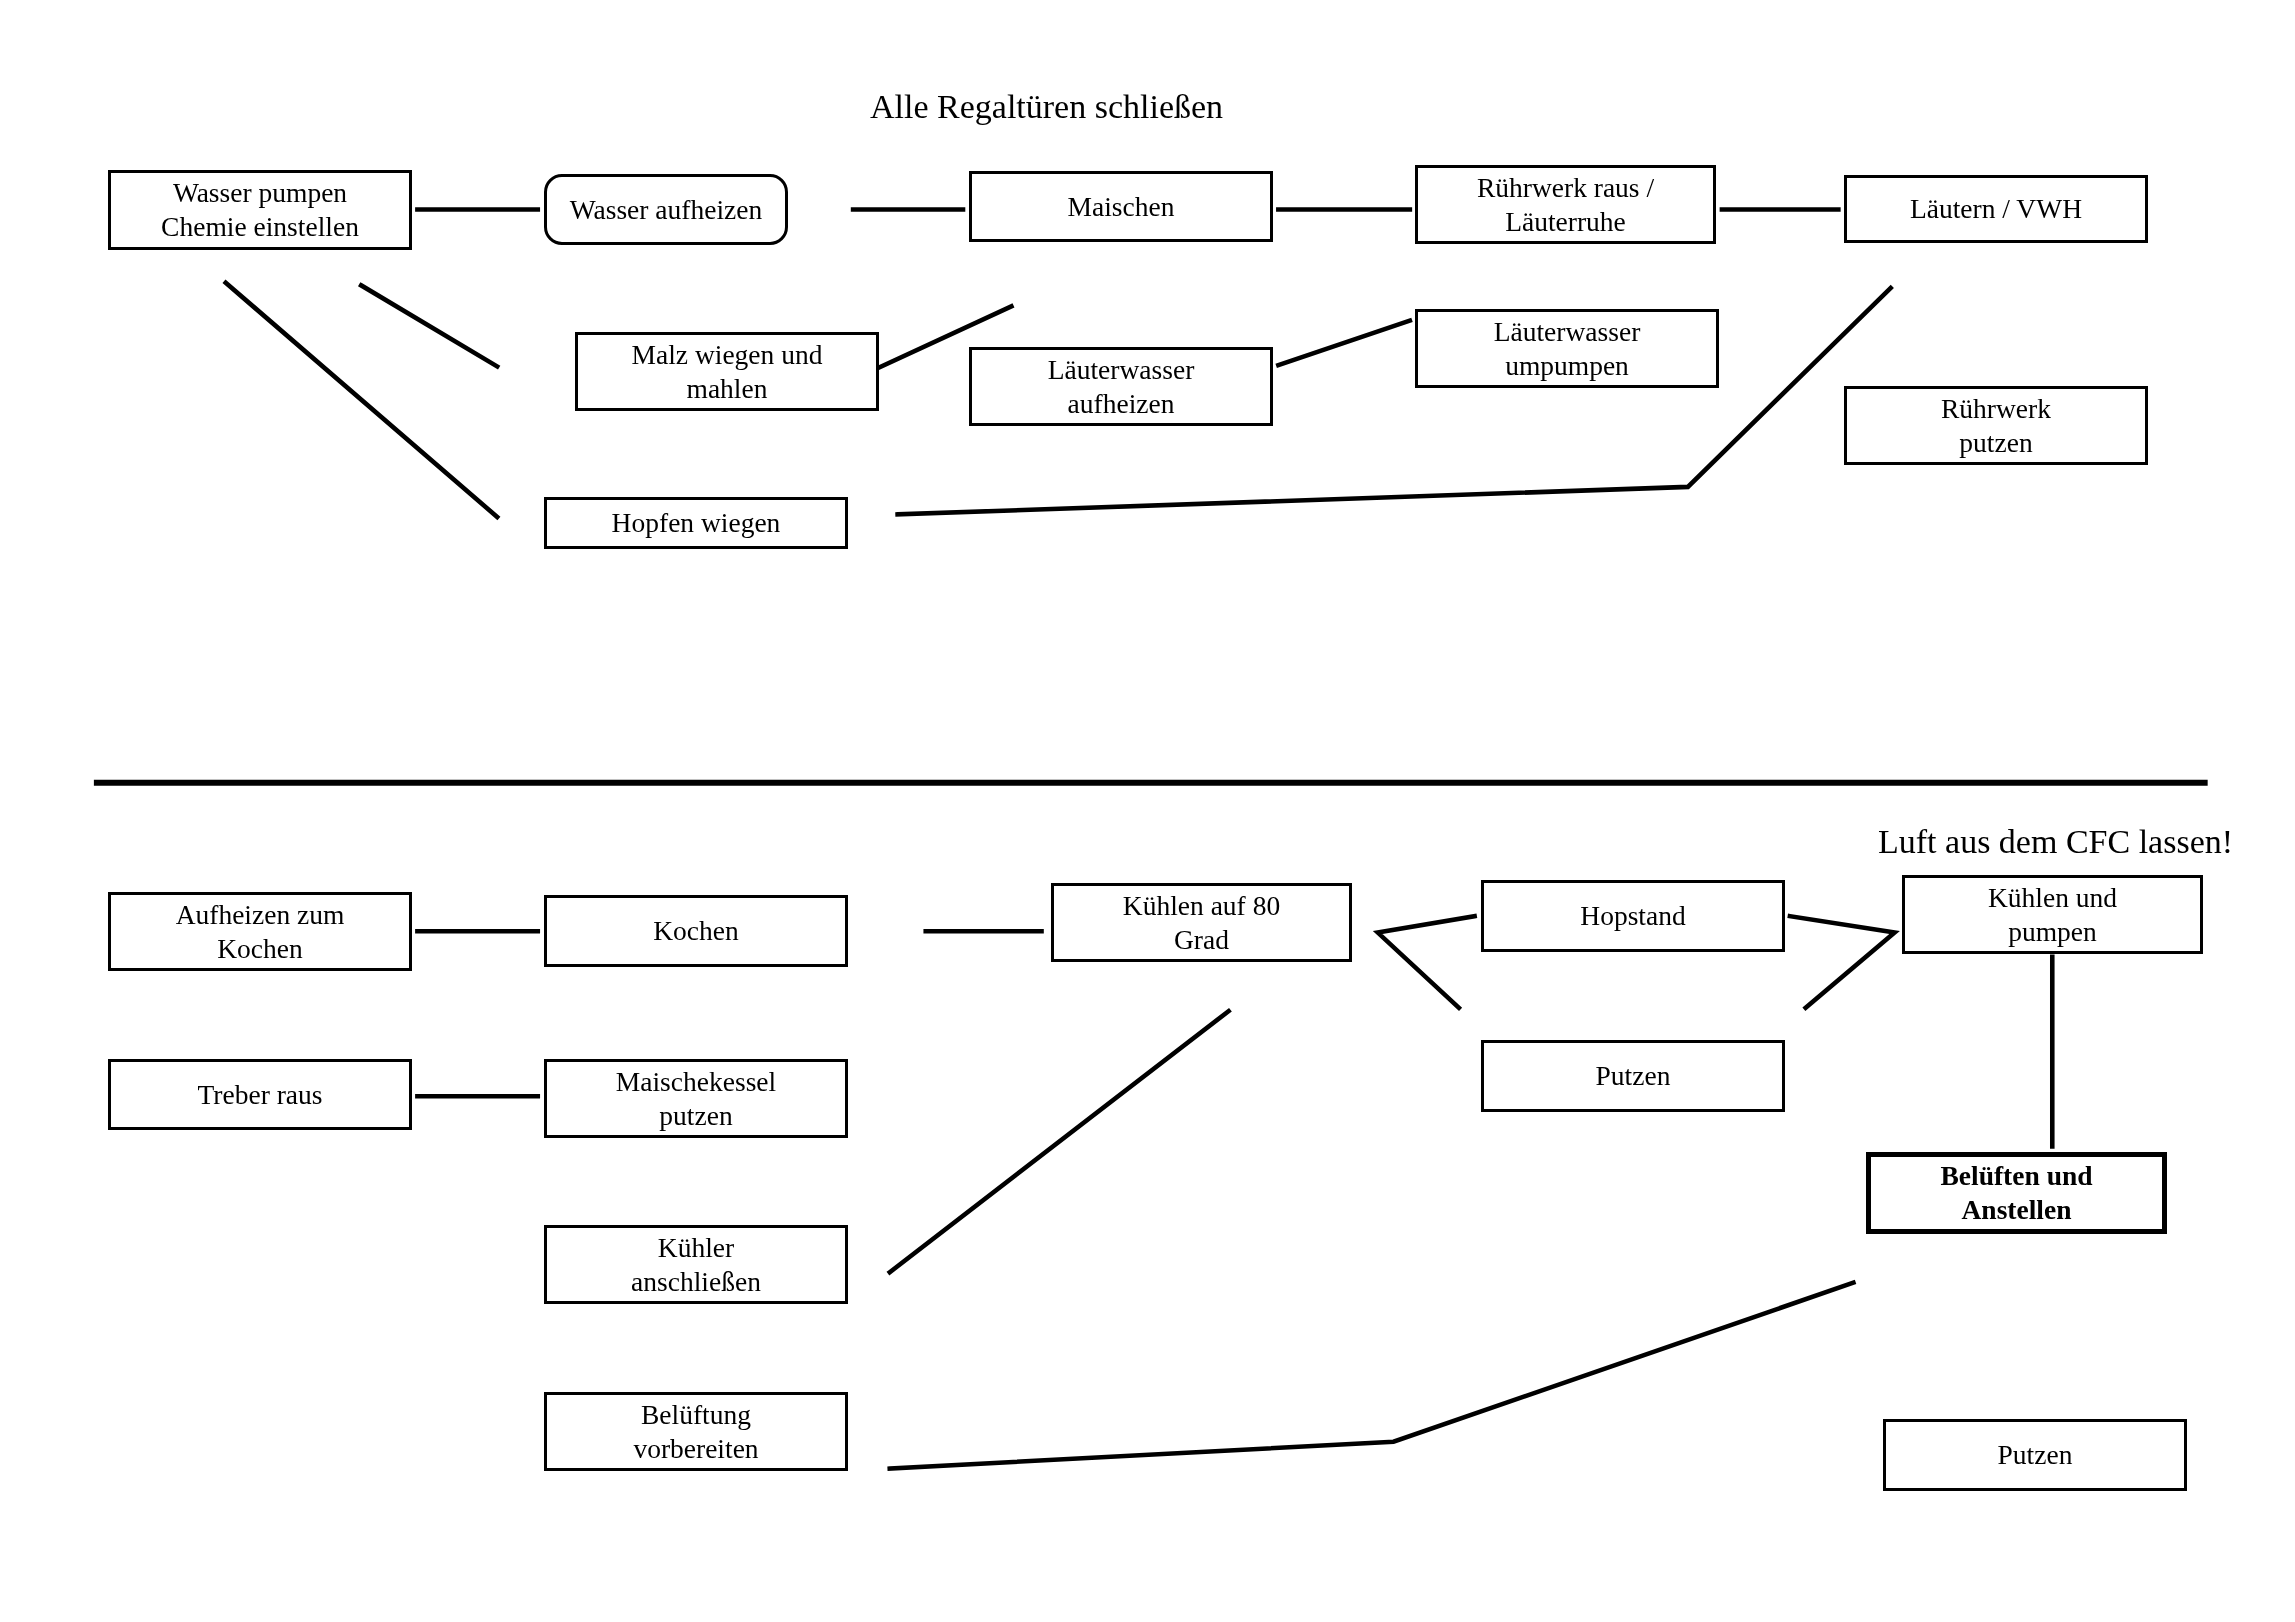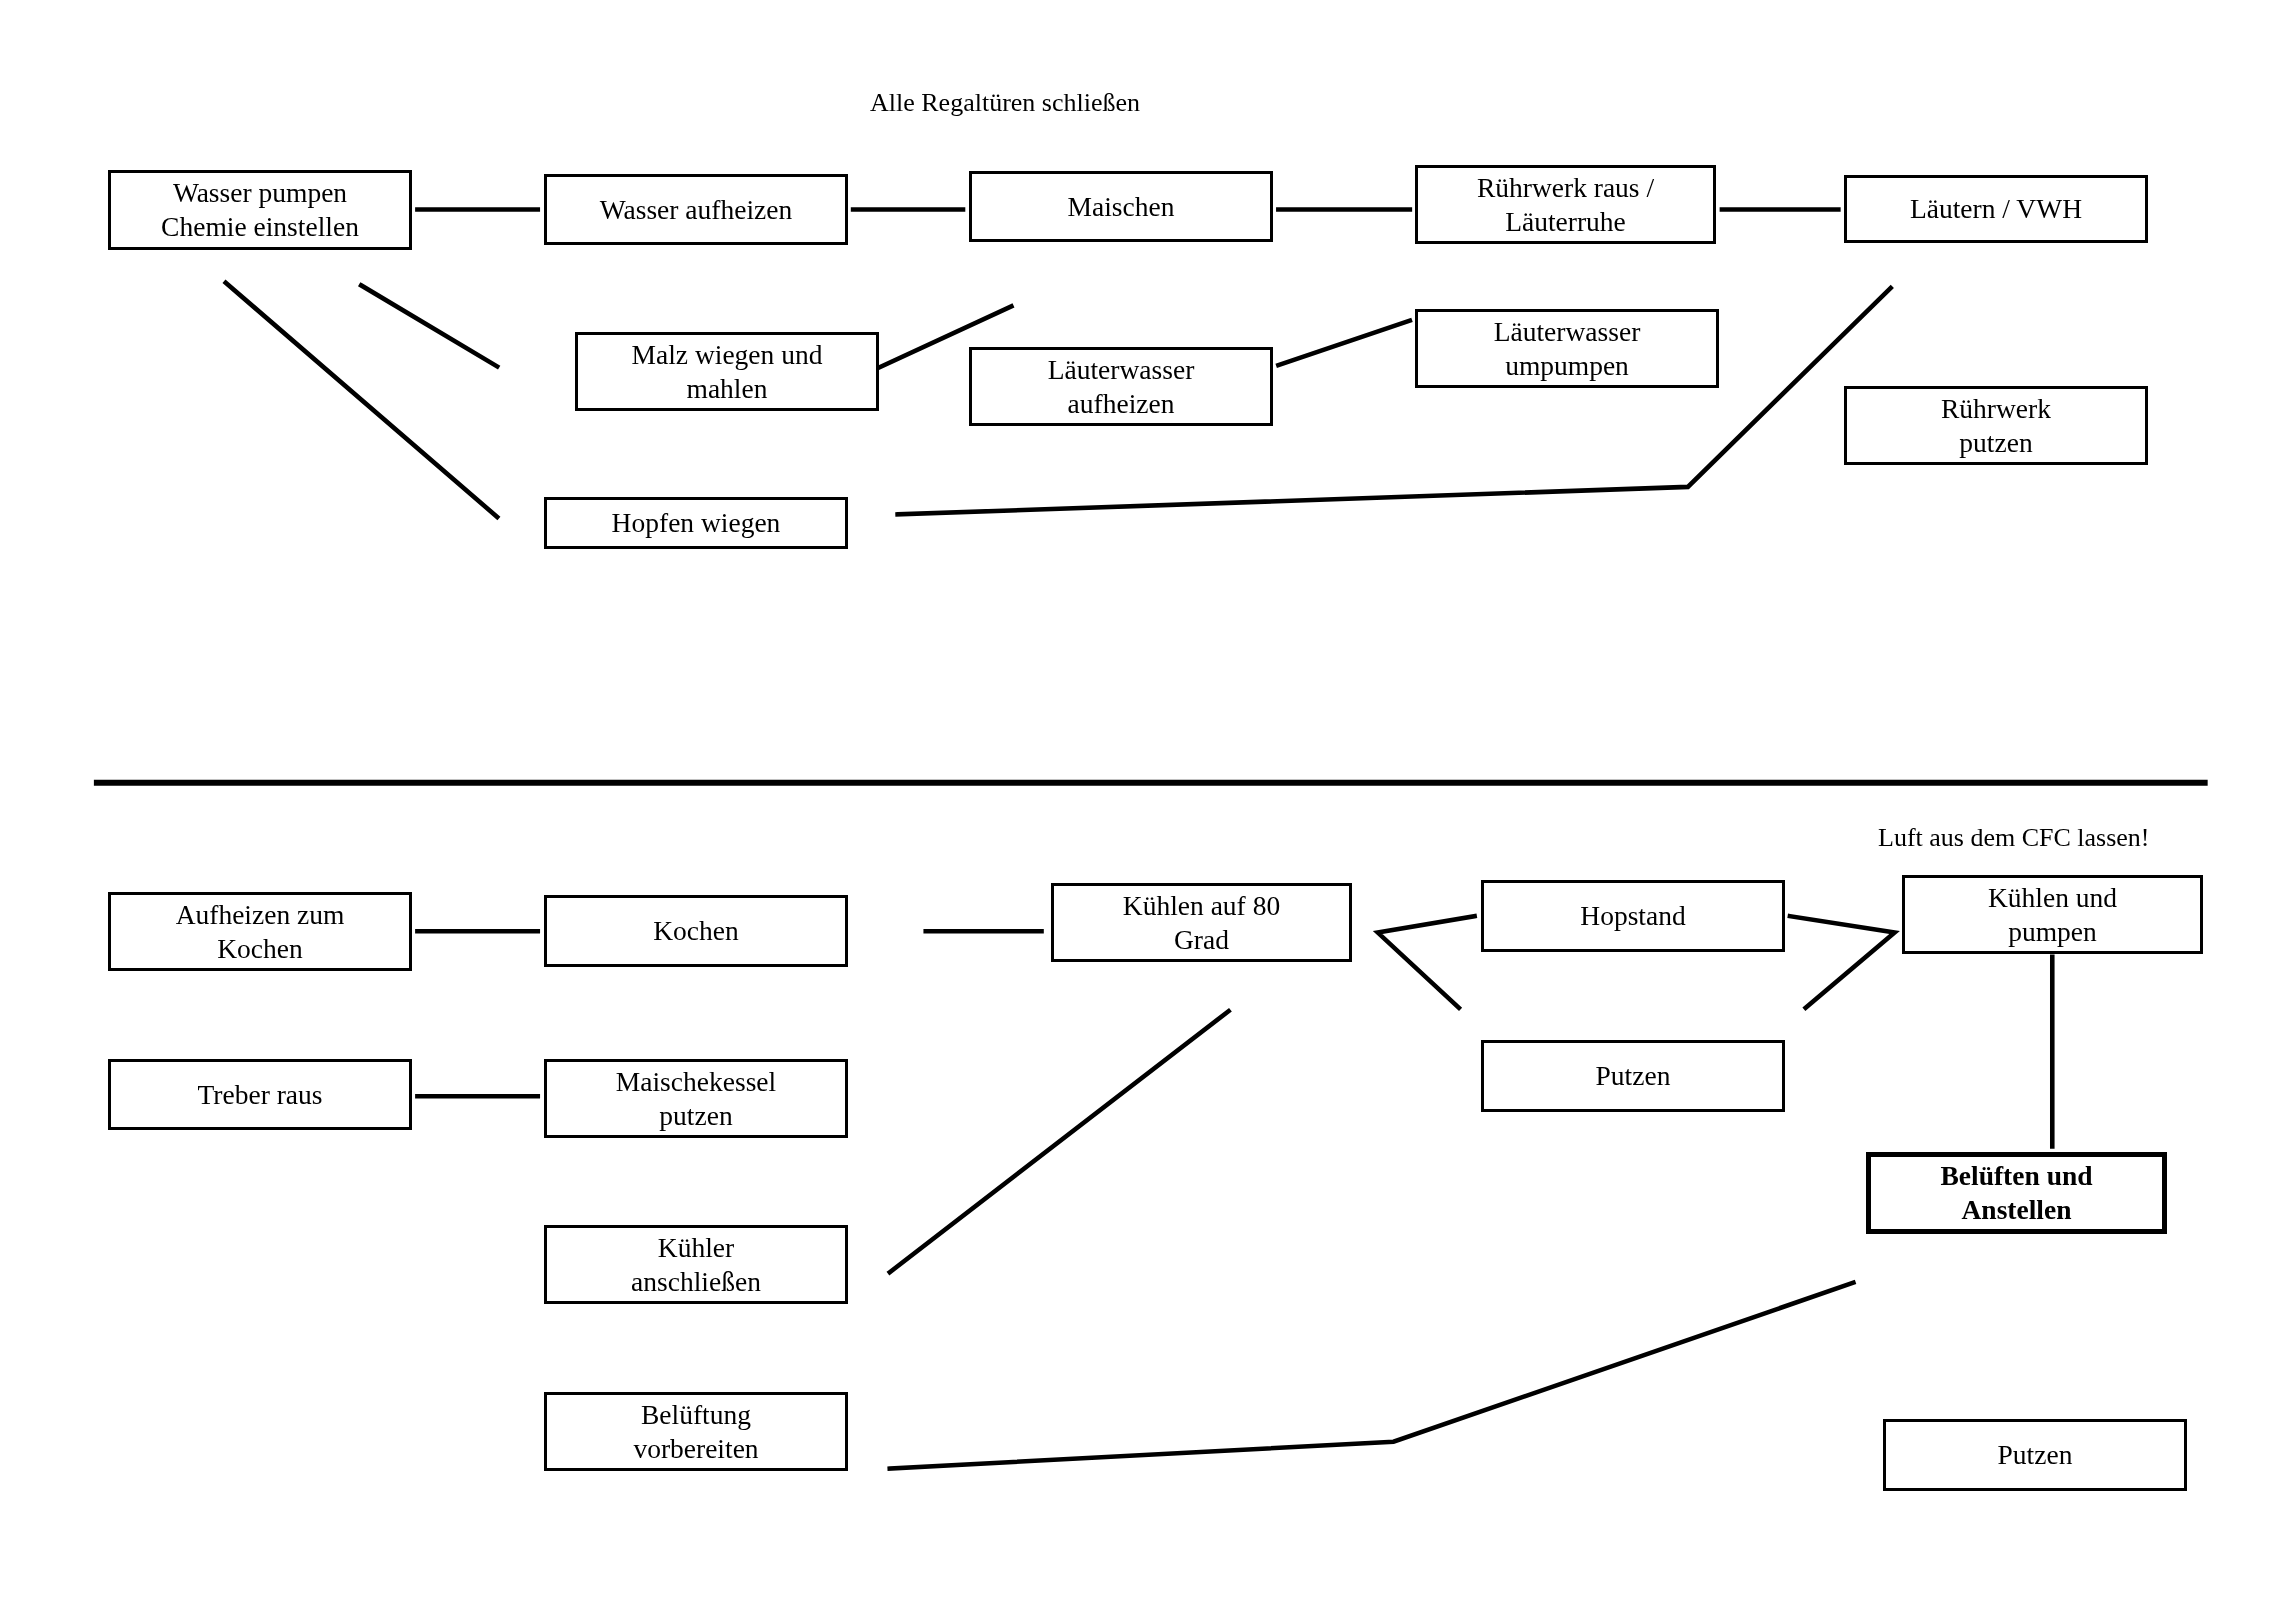--- a/index.html
+++ b/index.html
@@ -32,21 +32,21 @@
     padding: 2.6px 6.5px;
     white-space: pre-line;
     z-index: 3;
   }
   .node.thick {
     border-width: 5.9px;
     font-weight: bold;
   }
   .caption {
     position: absolute;
-    font-size: 26px;
+    font-size: 34px;
     white-space: nowrap;
     z-index: 4;
   }
   #svg-edges {
     position: absolute;
     left: 0;
     top: 0;
     width: 2295px;
     height: 1623px;
     z-index: 1;
@@ -71,21 +71,21 @@
       <polyline points="1415,1423 1592,1423" fill="none" stroke="#000000" stroke-width="7" stroke-linecap="square" stroke-linejoin="miter"></polyline>
       <polyline points="638,1675 822,1675" fill="none" stroke="#000000" stroke-width="7" stroke-linecap="square" stroke-linejoin="miter"></polyline>
       <polyline points="2254,1400 2106,1425 2230,1540" fill="none" stroke="#000000" stroke-width="7" stroke-linecap="square" stroke-linejoin="miter"></polyline>
       <polyline points="2736,1400 2896,1425 2760,1540" fill="none" stroke="#000000" stroke-width="7" stroke-linecap="square" stroke-linejoin="miter"></polyline>
       <polyline points="3137,1462 3137,1752" fill="none" stroke="#000000" stroke-width="7" stroke-linecap="square" stroke-linejoin="miter"></polyline>
       <polyline points="1360,1944 1878,1545" fill="none" stroke="#000000" stroke-width="7" stroke-linecap="square" stroke-linejoin="miter"></polyline>
       <polyline points="1360,2244 2130,2203 2833,1960" fill="none" stroke="#000000" stroke-width="7" stroke-linecap="square" stroke-linejoin="miter"></polyline>
     </svg>
 <div class="node" style="left: 108px; top: 170px; width: 304px; height: 80px;">Wasser pumpen
 Chemie einstellen</div>
-    <div class="node" style="left: 544px; top: 174px; width: 304px; height: 71px;">Wasser aufheizen</div>
+    <div class="node" style="left: 544px; top: 174px; width: 244px; height: 71px; border-radius: 18px;">Wasser aufheizen</div>
     <div class="node" style="left: 969px; top: 171px; width: 304px; height: 71px;">Maischen</div>
     <div class="node" style="left: 1415px; top: 165px; width: 301px; height: 79px;">Rührwerk raus /
 Läuterruhe</div>
     <div class="node" style="left: 1844px; top: 175px; width: 304px; height: 68px;">Läutern / VWH</div>
     <div class="node" style="left: 544px; top: 332px; width: 304px; height: 79px; margin-left: 31px;">Malz wiegen und
 mahlen</div>
     <div class="node" style="left: 969px; top: 347px; width: 304px; height: 79px;">Läuterwasser
 aufheizen</div>
     <div class="node" style="left: 1415px; top: 309px; width: 304px; height: 79px;">Läuterwasser
 umpumpen</div>

